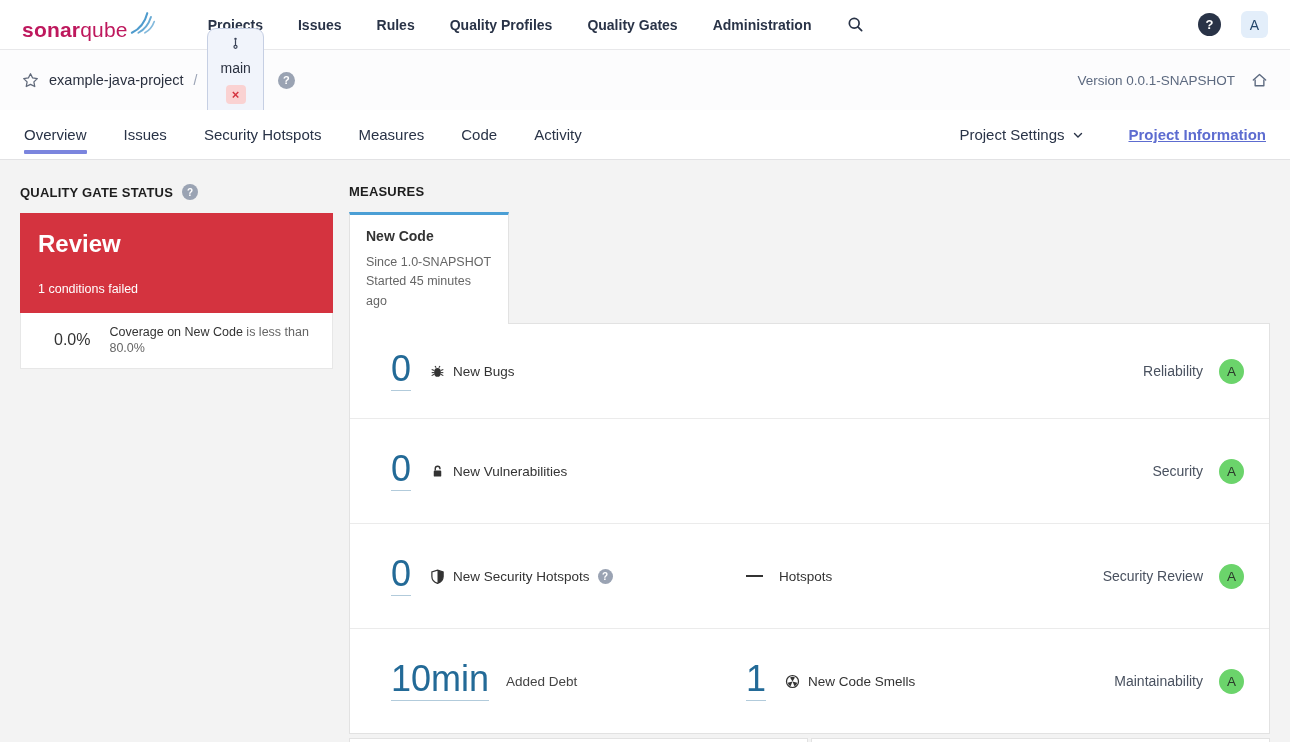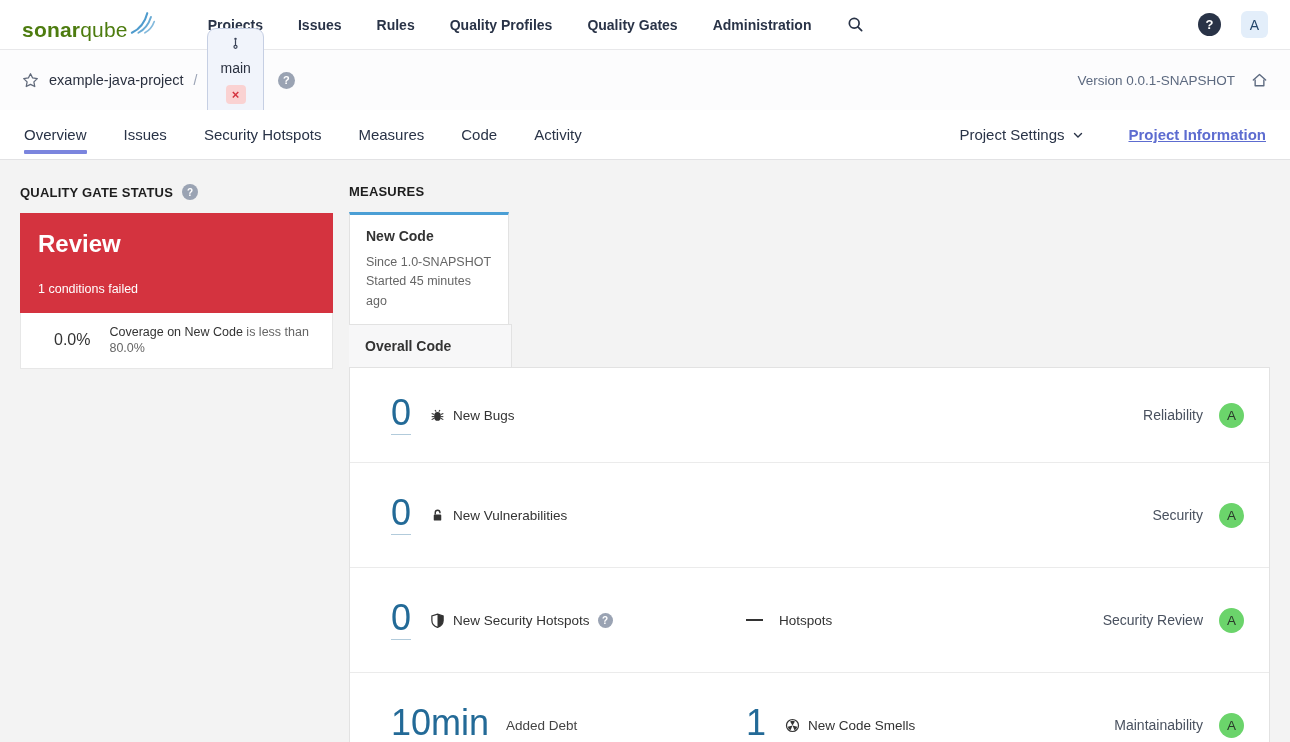--- a/index.html
+++ b/index.html
@@ -7,21 +7,21 @@
   body {
     font-family: "Liberation Sans", sans-serif;
     color:#333;
     background:#f3f3f3;
   }
   .app { width:1290px; height:742px; overflow:hidden; display:flex; flex-direction:column; background:#f3f3f3; }
 
   
   .topnav { height:50px; flex:0 0 50px; background:#fff; display:flex; align-items:center; padding:0 22px; border-bottom:1px solid #e8e8ea; }
   .logo { display:flex; align-items:flex-end; cursor:pointer; }
-  .logo-text { font-size:21px; color:#4d7c0f; letter-spacing:.2px; line-height:1; }
+  .logo-text { font-size:21px; color:#be185d; letter-spacing:.2px; line-height:1; }
   .logo-text b { font-weight:700; }
   .logo-swoosh { margin-left:2px; margin-bottom:1px; }
   .nav-items { display:flex; gap:35px; margin-left:50px; }
   .nav-item { font-size:14px; font-weight:700; color:#293347; cursor:pointer; }
   .search-btn { margin-left:36px; cursor:pointer; display:flex; align-items:center; }
   .topnav-right { margin-left:auto; display:flex; align-items:center; gap:20px; }
   .help-btn { width:23px; height:23px; border-radius:50%; background:#293347; color:#fff; font-size:13px; font-weight:700; display:flex; align-items:center; justify-content:center; cursor:pointer; }
   .avatar { width:27px; height:27px; border-radius:6px; background:#e3eefa; color:#25476b; font-size:14px; display:flex; align-items:center; justify-content:center; cursor:pointer; }
 
   
@@ -203,23 +203,20 @@
         <span>MEASURES</span>
       </div>
 
       <div class="mtabs-strip">
         <div class="mtab active">
           <div class="mtab-title">New Code</div>
           <div class="mtab-sub">
             <div>Since 1.0-SNAPSHOT</div>
             <div>Started 45 minutes ago</div>
           </div>
-        </div>
-        <div class="mtab inactive">
-          <div class="mtab-title">Overall Code</div>
         </div>
       </div>
 
       <div class="measures-card">
 
         <div class="mrow">
           <div class="mrow-left">
             <span class="big-num">0</span>
             <span class="m-icon">
               <svg width="15" height="15" viewBox="0 0 16 16">

